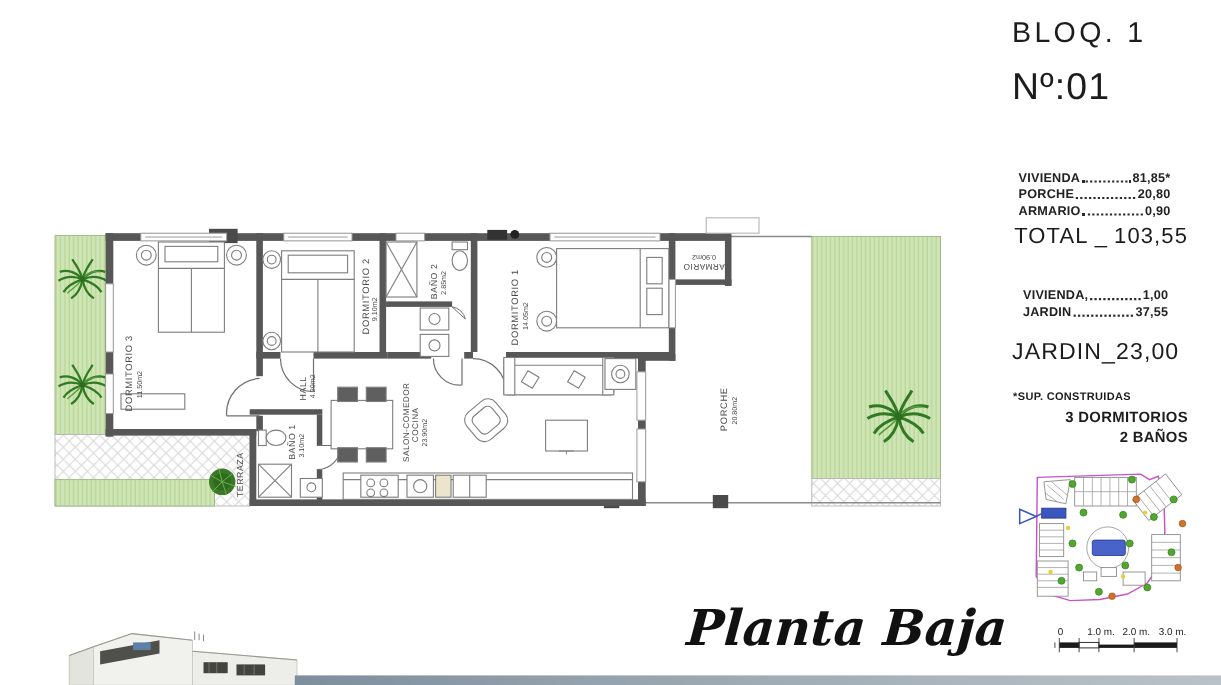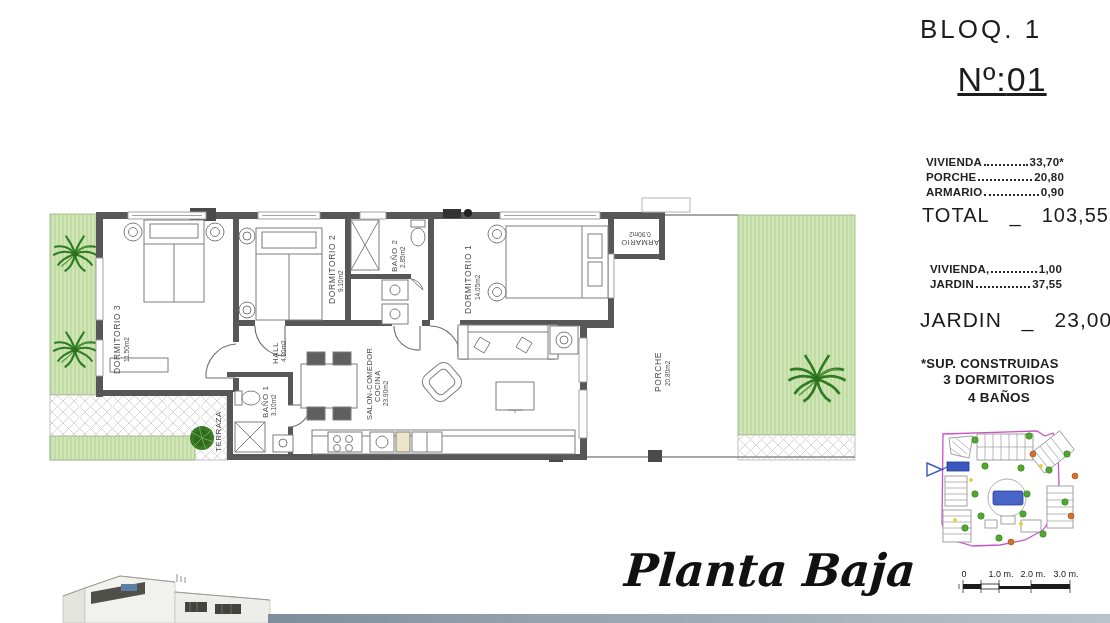--- a/index.html
+++ b/index.html
@@ -1,29 +1,29 @@
 <!DOCTYPE html>
 <html><head>
 <meta charset="utf-8">
 <style>
   html,body{margin:0;padding:0;background:#fff;}
   .page{position:relative;width:1110px;height:623px;background:#ffffff;overflow:hidden;
         font-family:"Liberation Sans",sans-serif;color:#1c1c1c;}
   .abs{position:absolute;}
   
   .bloq{left:920px;top:14px;font-size:26px;letter-spacing:3px;font-weight:400;}
-  .nrow{left:920px;top:60px;width:164px;display:flex;justify-content:center;
-        font-size:34px;letter-spacing:1px;text-decoration:underline;}
+  .nrow{left:920px;top:60px;width:164px;display:flex;justify-content:flex-start;
+        font-size:34px;letter-spacing:1px;}
   .suptitle{left:924px;top:134px;font-size:17px;font-weight:700;letter-spacing:.3px;}
   .srow{display:flex;width:138px;font-size:11.5px;font-weight:700;
         letter-spacing:.2px;color:#222;}
   .srow .leader{flex:1;border-bottom:2px dotted #2b2b2b;margin:0 2px 2px 2px;}
-  .totrow{display:flex;justify-content:space-between;font-size:20px;letter-spacing:1px;gap:20px;}
-  .footnote{left:921px;top:356px;font-size:13px;font-weight:700;letter-spacing:.3px;}
-  .program{left:918px;top:371px;width:162px;text-align:center;font-size:13.5px;
+  .totrow{display:flex;justify-content:space-between;font-size:20px;letter-spacing:1px;}
+  .footnote{left:921px;top:356px;font-size:10px;font-weight:700;letter-spacing:.3px;}
+  .program{left:918px;top:371px;width:162px;text-align:right;font-size:13.5px;
            font-weight:700;line-height:18px;letter-spacing:.3px;}
   
   .caption{left:615px;top:544px;width:310px;text-align:center;
            font-family:"DejaVu Serif","Liberation Serif",serif;
            font-style:italic;font-weight:700;font-size:45px;color:#111;
            transform:skewX(-4deg);}
   
   .strip{left:268px;top:614px;width:842px;height:9px;
          background:linear-gradient(90deg,#7e8e9c,#93a1ac 30%,#aab5bd 70%,#b9c2c8);}
   svg text{font-family:"Liberation Sans",sans-serif;}
@@ -276,21 +276,21 @@
   <div class="abs bloq">BLOQ. 1</div>
   <div class="abs nrow">
     <span>Nº:</span>
     <span>01</span>
   </div>
 
 
   <div class="abs srow" style="left:926px;top:156px">
     <span>VIVIENDA</span>
       <span class="leader"></span>
-      <span>33,70*</span>
+      <span>81,85*</span>
   </div>
   <div class="abs srow" style="left:926px;top:171px">
     <span>PORCHE</span>
       <span class="leader"></span>
       <span>20,80</span>
   </div>
   <div class="abs srow" style="left:926px;top:186px">
     <span>ARMARIO</span>
       <span class="leader"></span>
       <span>0,90</span>
@@ -315,21 +315,21 @@
 
   <div class="abs totrow" style="left:920px;top:308px;width:152px;font-size:21px">
     <span>JARDIN</span>
     <span>_</span>
     <span>23,00</span>
   </div>
 
   <div class="abs footnote">*SUP. CONSTRUIDAS</div>
   <div class="abs program">
     <div>3 DORMITORIOS</div>
-    <div>4 BAÑOS</div>
+    <div>2 BAÑOS</div>
   </div>
 
   <svg class="abs" style="left:925px;top:424px" width="180" height="142" viewBox="0 0 180 142">
     <path d="M18,10 L112,7 L120,12 L128,9 L133,26 L134,60 L129,90 L118,106 L100,116 L75,121 L48,122 L27,116 L17,100 Z" fill="#ffffff" stroke="#c753c7" stroke-width="1.3"></path>
     <g fill="#ffffff" stroke="#8a8a8a" stroke-width="0.8">
       <polygon points="24,14 48,12 44,34 26,30"></polygon>
       <path d="M27,17 L42,30 M31,14 L45,26 M25,24 L36,32" stroke-width="0.6"></path>
       <rect x="52" y="10" width="56" height="26"></rect>
       <path d="M60,10 V36 M68,10 V36 M76,10 V36 M84,10 V36 M92,10 V36 M100,10 V36 M52,23 H108" stroke-width="0.6"></path>
       <g transform="rotate(-38 127 28)">

